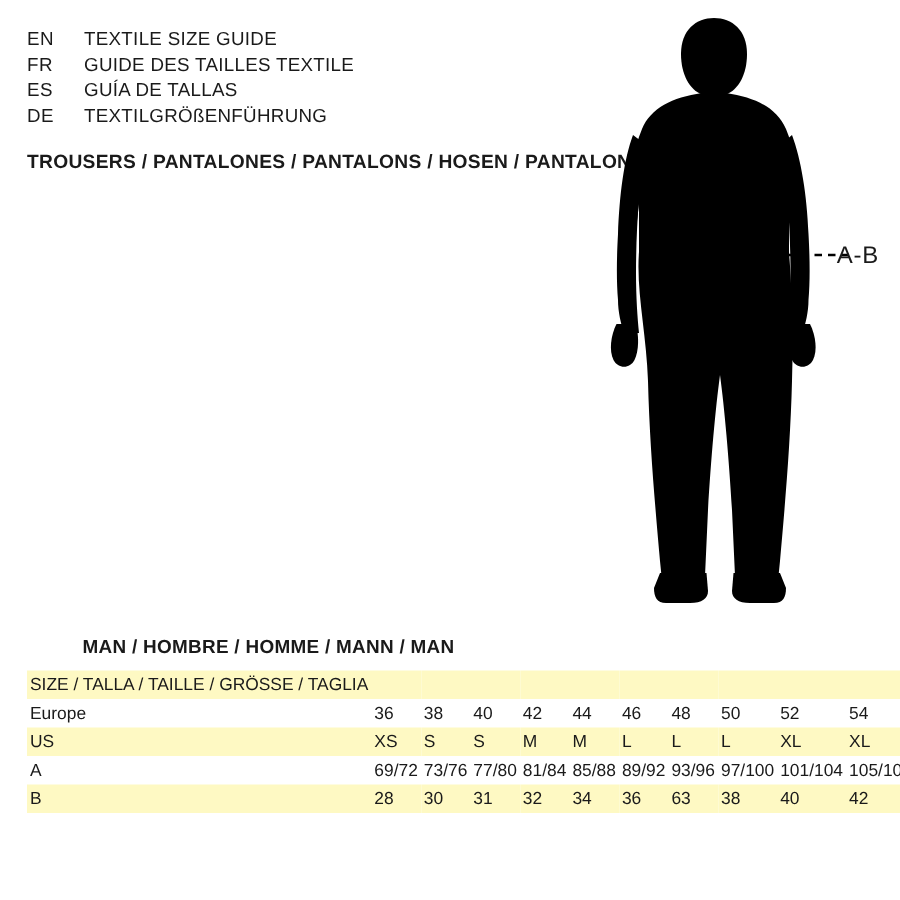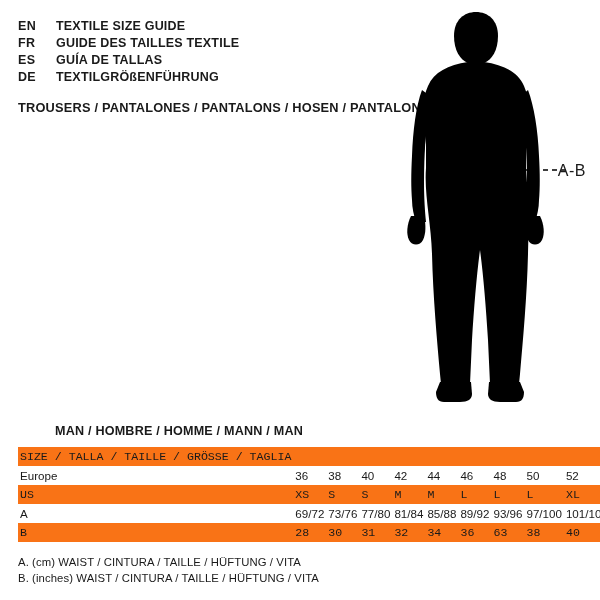--- a/index.html
+++ b/index.html
@@ -25,21 +25,20 @@
 
   
   .lang-list {
     width: 360px;
   }
   .lang-row {
     display: flex;
     align-items: center;
     line-height: 17px;
     font-size: 12.5px;
-    font-weight: bold;
   }
   .lang-code {
     width: 38px;
     flex: 0 0 38px;
     letter-spacing: 0.3px;
   }
   .lang-title {
     letter-spacing: 0.2px;
   }
 
@@ -84,22 +83,21 @@
     border-collapse: collapse;
     width: 566px;
     font-size: 11.6px;
   }
   table.size-table td {
     padding: 3px 2px;
     vertical-align: middle;
     white-space: nowrap;
   }
   table.size-table tr.shaded td {
-    background: #f97316;
-    font-family: Liberation Mono, monospace;
+    background: #fef9c3;
   }
   table.size-table td.label {
     width: 92px;
     padding-left: 2px;
   }
   table.size-table td.val {
     width: 45px;
     text-align: left;
     margin-left: 32px;
   }
@@ -240,19 +238,15 @@
           <td class="val">36</td>
           <td class="val">63</td>
           <td class="val">38</td>
           <td class="val">40</td>
           <td class="val">42</td>
 
         </tr>
       </tbody>
     </table>
 
-    <div class="footnotes">
-      <div>A. (cm) WAIST / CINTURA / TAILLE / HÜFTUNG / VITA</div>
-      <div>B. (inches) WAIST / CINTURA / TAILLE / HÜFTUNG / VITA</div>
-    </div>
   </div>
 
 </div>
 
 </body></html>

